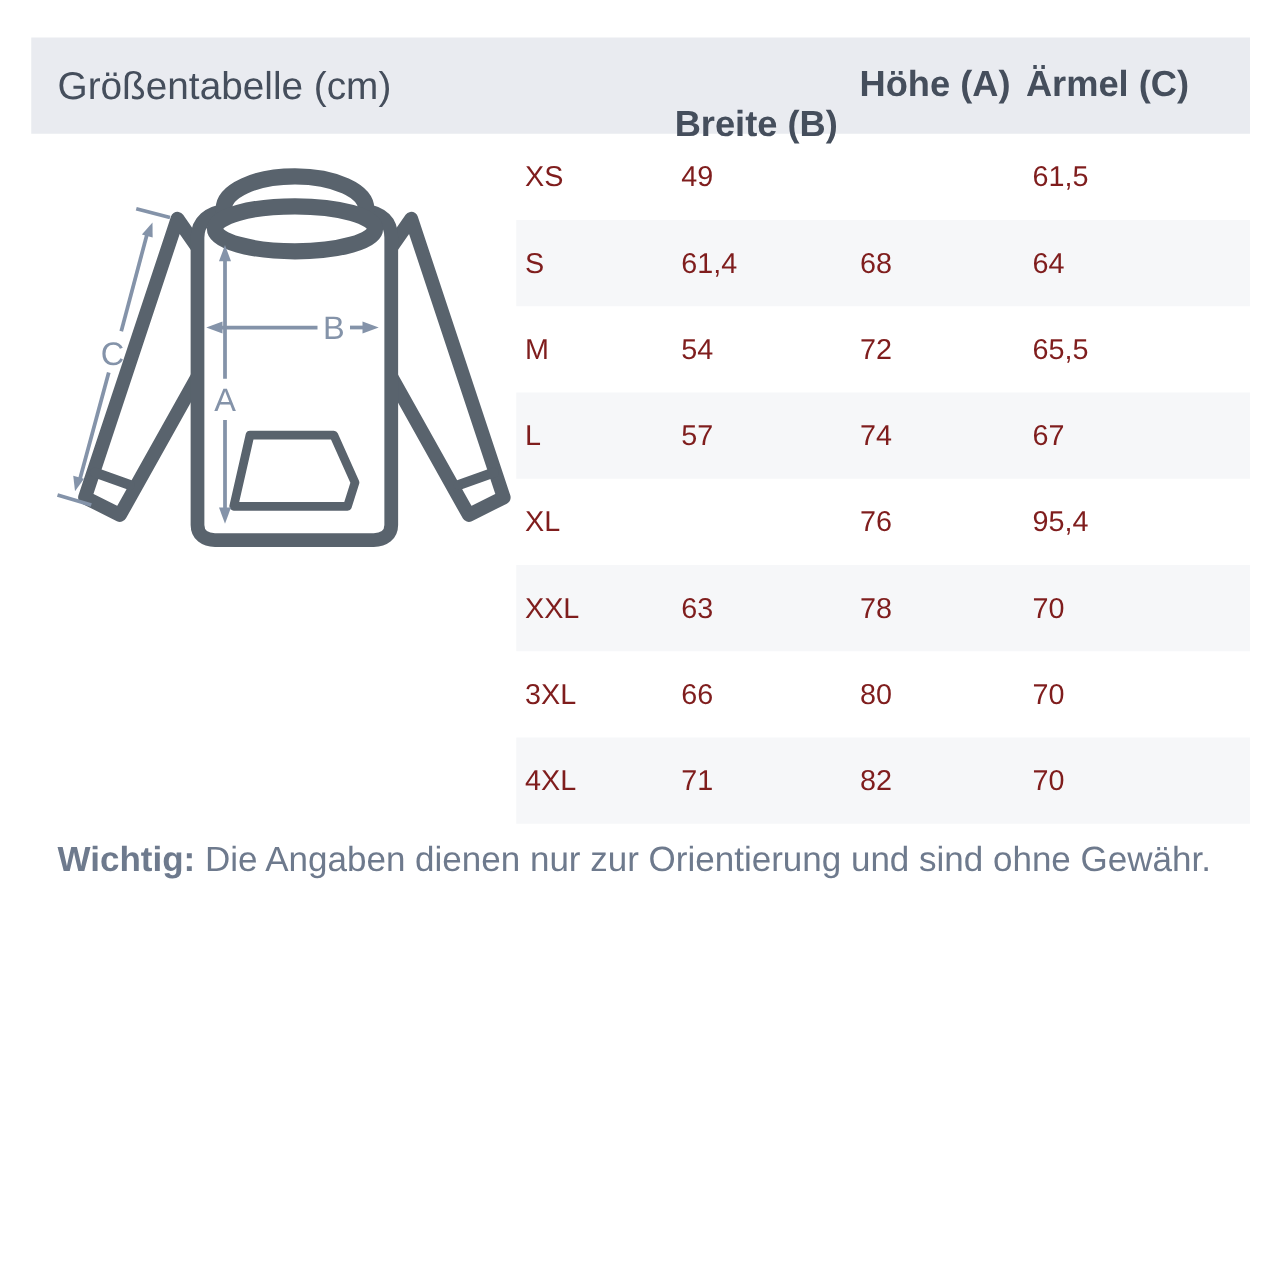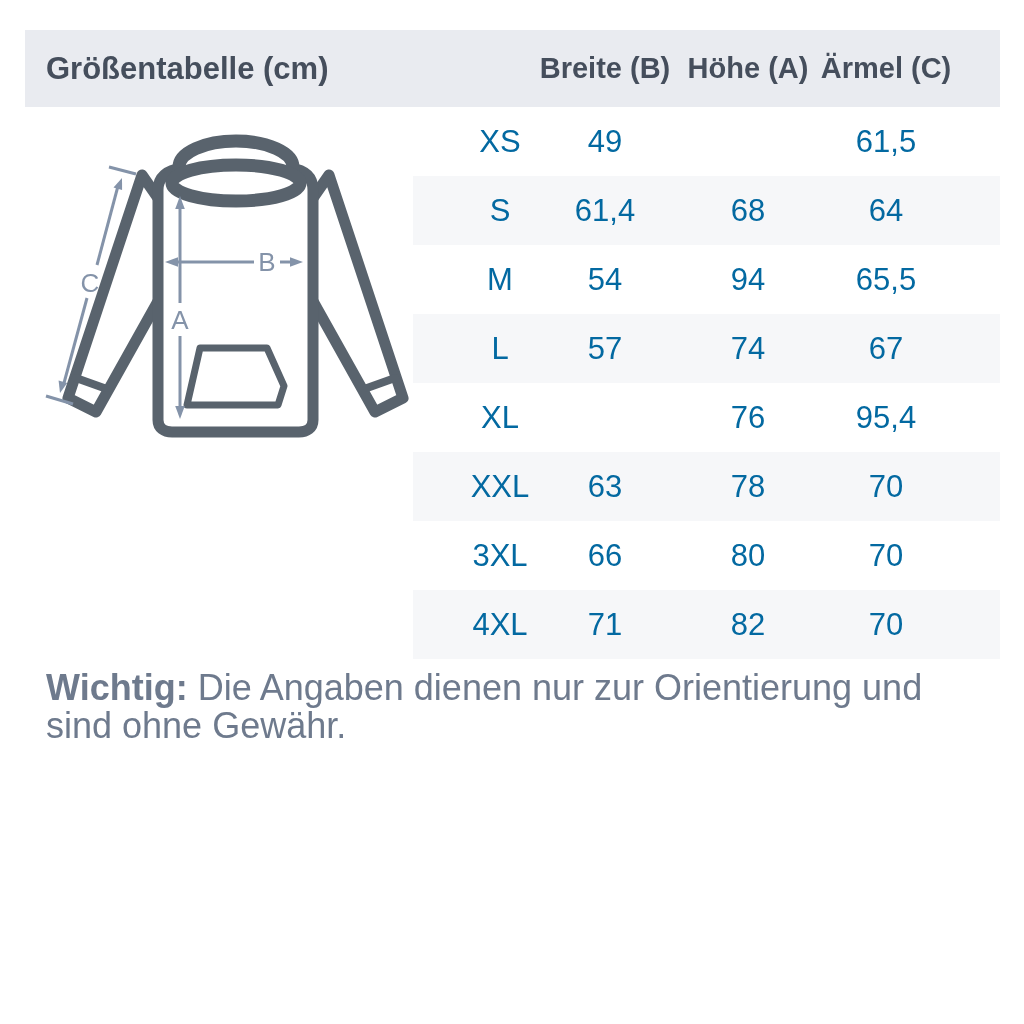--- a/index.html
+++ b/index.html
@@ -2,38 +2,38 @@
 <html lang="de"><head>
 <meta charset="utf-8">
 <style>
   html,body{margin:0;padding:0;background:#ffffff;}
   #stage{
     position:relative;width:1024px;height:1024px;background:#ffffff;
     font-family:"Liberation Sans", sans-serif;color:#454e5c;overflow:hidden;
   }
   
   .header-band{position:absolute;left:25px;top:30px;width:975px;height:77px;background:#e9ebf0;}
-  .title{position:absolute;left:21px;top:0;height:77px;line-height:77px;font-size:31px;font-weight:bold;color:#454e5c;white-space:nowrap;}
+  .title{position:absolute;left:21px;top:0;height:77px;line-height:77px;font-size:31px;font-weight:normal;color:#454e5c;white-space:nowrap;}
   .col-head{position:absolute;top:0;height:77px;line-height:77px;width:170px;text-align:center;font-size:29px;font-weight:bold;color:#454e5c;white-space:nowrap;}
-  .col-head.b{left:495px;}
+  .col-head.b{left:495px;margin-top:32px;}
   .col-head.a{left:638px;}
   .col-head.c{left:776px;}
   
   .size-table{position:absolute;left:413px;top:107px;width:587px;}
   .row{position:relative;height:69px;}
   .row.striped{background:#f6f7f9;}
-  .cell{position:absolute;top:0;height:69px;line-height:69px;text-align:center;font-size:31px;color:#0369a1;}
+  .cell{position:absolute;top:0;height:69px;line-height:69px;font-size:23px;color:#7f1d1d;}
   .cell.size{left:7px;width:160px;}
   .cell.v1{left:132px;width:120px;}
   .cell.v2{left:275px;width:120px;}
   .cell.v3{left:413px;width:120px;}
   
   .diagram{position:absolute;left:30px;top:120px;width:400px;height:340px;}
   
-  .footer-note{position:absolute;left:46px;top:669px;width:930px;font-size:36px;line-height:38px;color:#6e7a8d;}
+  .footer-note{position:absolute;left:46px;top:669px;width:930px;font-size:28px;line-height:38px;color:#6e7a8d;}
   .footer-note b{font-weight:bold;color:#6e7a8d;}
 </style>
 </head>
 <body>
 
 <div id="stage">
 
   <div class="header-band">
     <div class="title">Größentabelle (cm)</div>
     <div class="col-head b">Breite (B)</div>
@@ -101,21 +101,21 @@
     </div>
     <div class="row striped">
       <div class="cell size">S</div>
       <div class="cell v1">61,4</div>
       <div class="cell v2">68</div>
       <div class="cell v3">64</div>
     </div>
     <div class="row">
       <div class="cell size">M</div>
       <div class="cell v1">54</div>
-      <div class="cell v2">94</div>
+      <div class="cell v2">72</div>
       <div class="cell v3">65,5</div>
     </div>
     <div class="row striped">
       <div class="cell size">L</div>
       <div class="cell v1">57</div>
       <div class="cell v2">74</div>
       <div class="cell v3">67</div>
     </div>
     <div class="row">
       <div class="cell size">XL</div>

